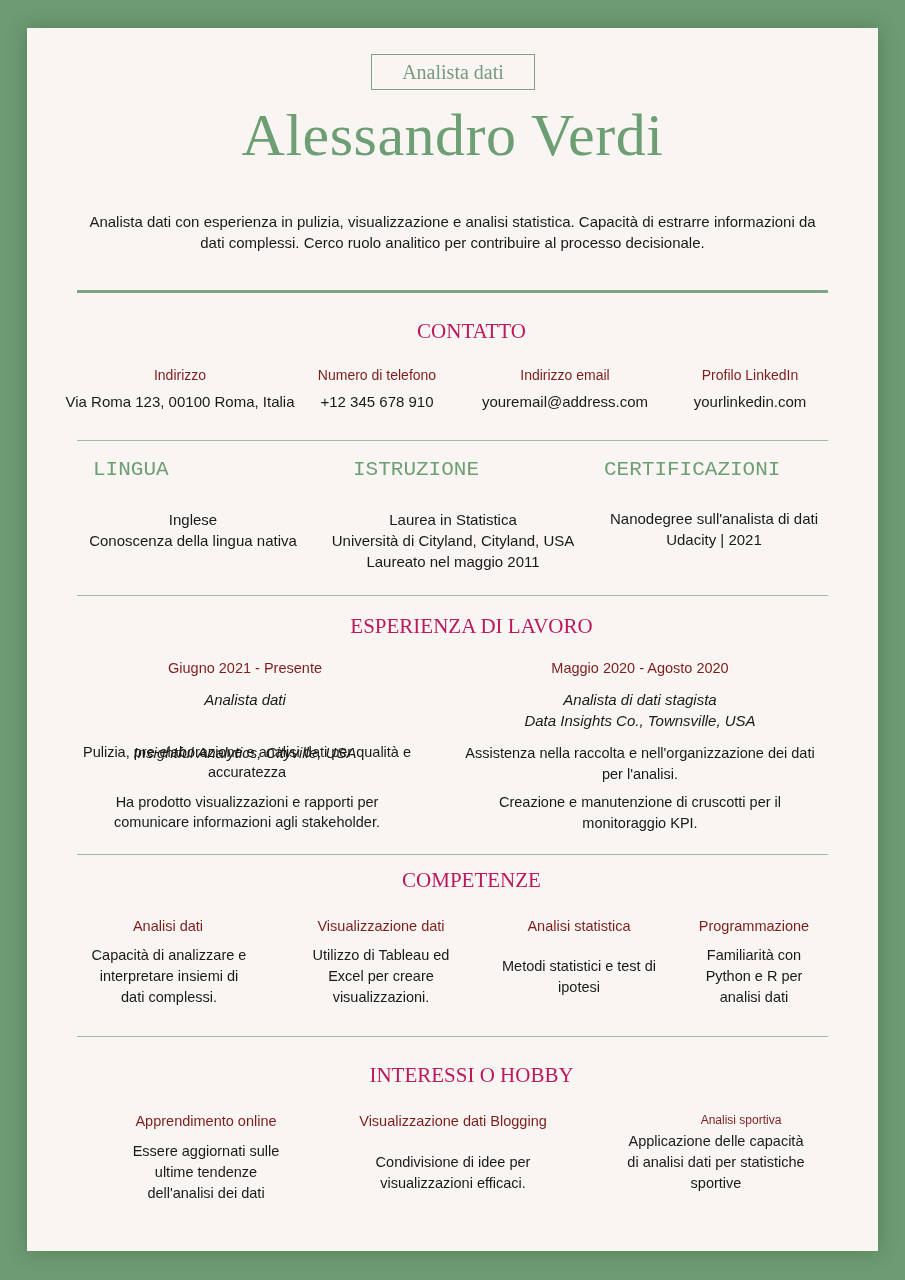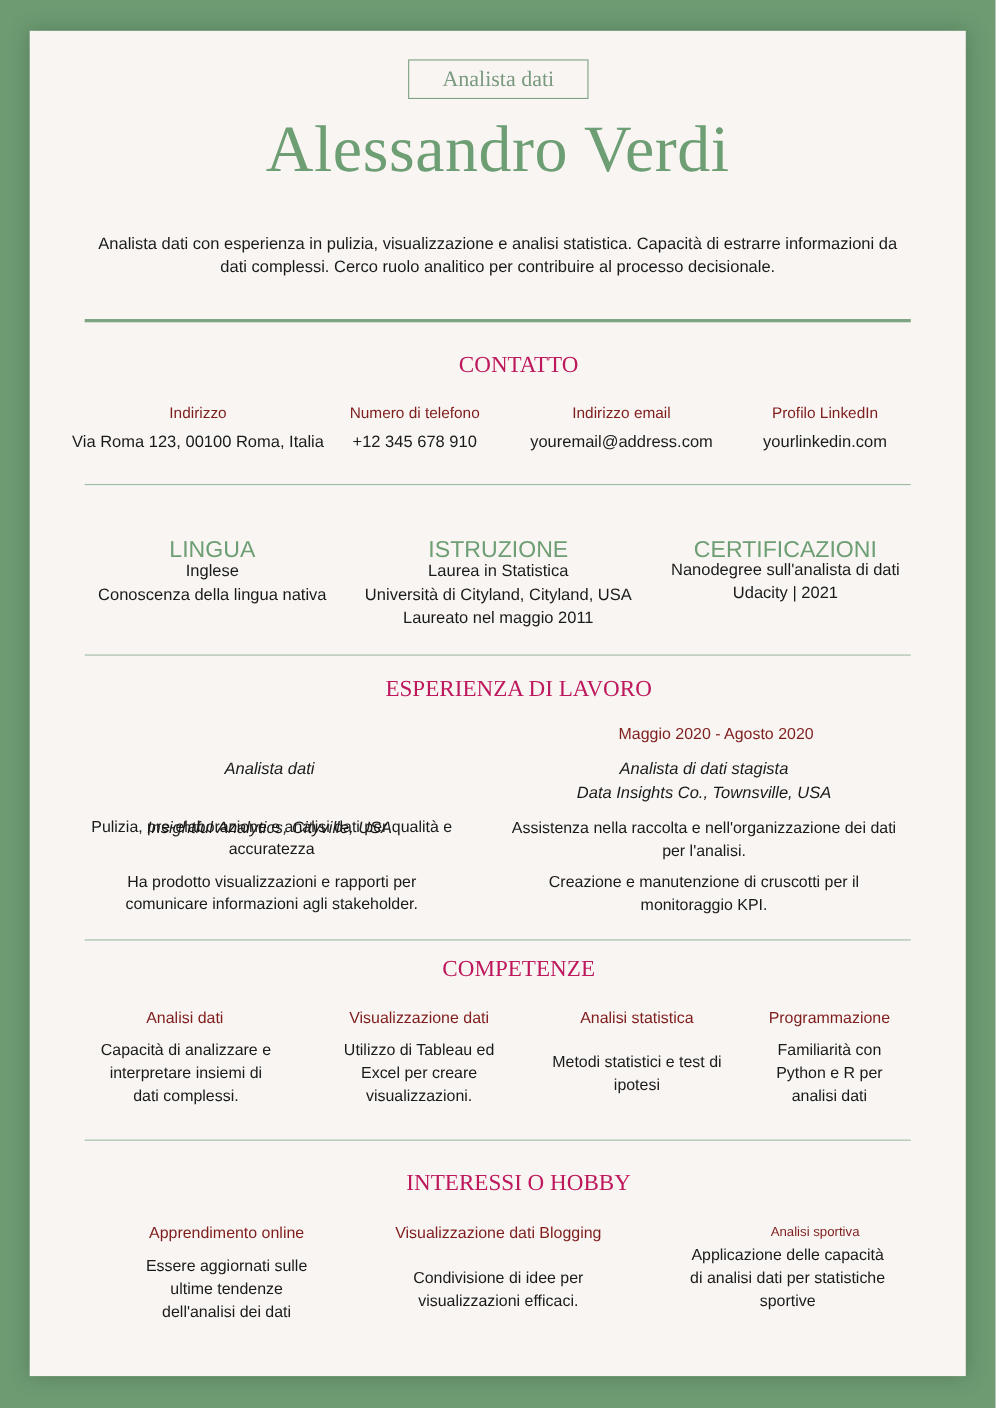--- a/index.html
+++ b/index.html
@@ -38,22 +38,22 @@
     text-align: center; font-size: 15px; line-height: 21px; color: #1a1a1a;
   }
   .rule-thick { position: absolute; left: 50px; width: 751px; height: 3px; background: #7da582; }
   .rule { position: absolute; left: 50px; width: 751px; height: 1px; background: #9fbca3; }
 
   .sec-title {
     position: absolute; left: 0; width: 889px; text-align: center;
     font-family: "Liberation Serif", serif; font-size: 21px; color: #be185d;
   }
   .col-title {
-    position: absolute; text-align: center;
-    font-family: Liberation Sans, sans-serif; font-size: 21px; color: #6e9e74; margin-top: 30px;
+    position: absolute; 
+    font-family: Liberation Mono, monospace; font-size: 21px; color: #6e9e74;
   }
   .lbl { position: absolute; text-align: center; font-size: 14px; color: #7f1d1d; }
   .val { position: absolute; text-align: center; font-size: 15px; color: #1a1a1a; line-height: 21px; }
   .it { font-style: italic; }
 </style>
 </head>
 <body>
 
 <div class="page">
 
@@ -91,26 +91,27 @@
   <div class="val" style="left:286px;width:280px;top:523px;">Laureato nel maggio 2011</div>
 
   <div class="col-title" style="left:577px;width:220px;top:430px;">CERTIFICAZIONI</div>
   <div class="val" style="left:562px;width:250px;top:480px;">Nanodegree sull'analista di dati</div>
   <div class="val" style="left:562px;width:250px;top:501px;">Udacity | 2021</div>
 
   <div class="rule" style="top:567px;"></div>
 
   <div class="sec-title" style="top:586px;">ESPERIENZA DI LAVORO</div>
 
+  <div class="lbl" style="left:68px;width:300px;top:632px;font-size:14.5px;">Giugno 2021 - Presente</div>
   <div class="val it" style="left:48px;width:340px;top:661px;">Analista dati</div>
   <div class="val it" style="left:48px;width:340px;top:682px;margin-top:32px;">Insightful Analytics, Cityville, USA</div>
   <div class="val" style="left:50px;width:340px;top:714px;font-size:14.5px;line-height:20px;">Pulizia, pre-elaborazione e analisi dati per qualità e accuratezza</div>
   <div class="val" style="left:65px;width:310px;top:764px;font-size:14.5px;line-height:20px;">Ha prodotto visualizzazioni e rapporti per comunicare informazioni agli stakeholder.</div>
 
-  <div class="lbl" style="left:474px;width:300px;top:632px;font-size:14.5px;">Maggio 2020 - Agosto 2020</div>
+  <div class="lbl" style="left:463px;width:300px;top:632px;font-size:14.5px;">Maggio 2020 - Agosto 2020</div>
   <div class="val it" style="left:443px;width:340px;top:661px;">Analista di dati stagista</div>
   <div class="val it" style="left:443px;width:340px;top:682px;">Data Insights Co., Townsville, USA</div>
   <div class="val" style="left:428px;width:370px;top:715px;font-size:14.5px;line-height:21px;">Assistenza nella raccolta e nell'organizzazione dei dati per l'analisi.</div>
   <div class="val" style="left:448px;width:330px;top:764px;font-size:14.5px;line-height:21px;">Creazione e manutenzione di cruscotti per il monitoraggio KPI.</div>
 
   <div class="rule" style="top:826px;"></div>
 
   <div class="sec-title" style="top:840px;">COMPETENZE</div>
 
   <div class="lbl" style="left:66px;width:150px;top:890px;font-size:14.5px;">Analisi dati</div>

